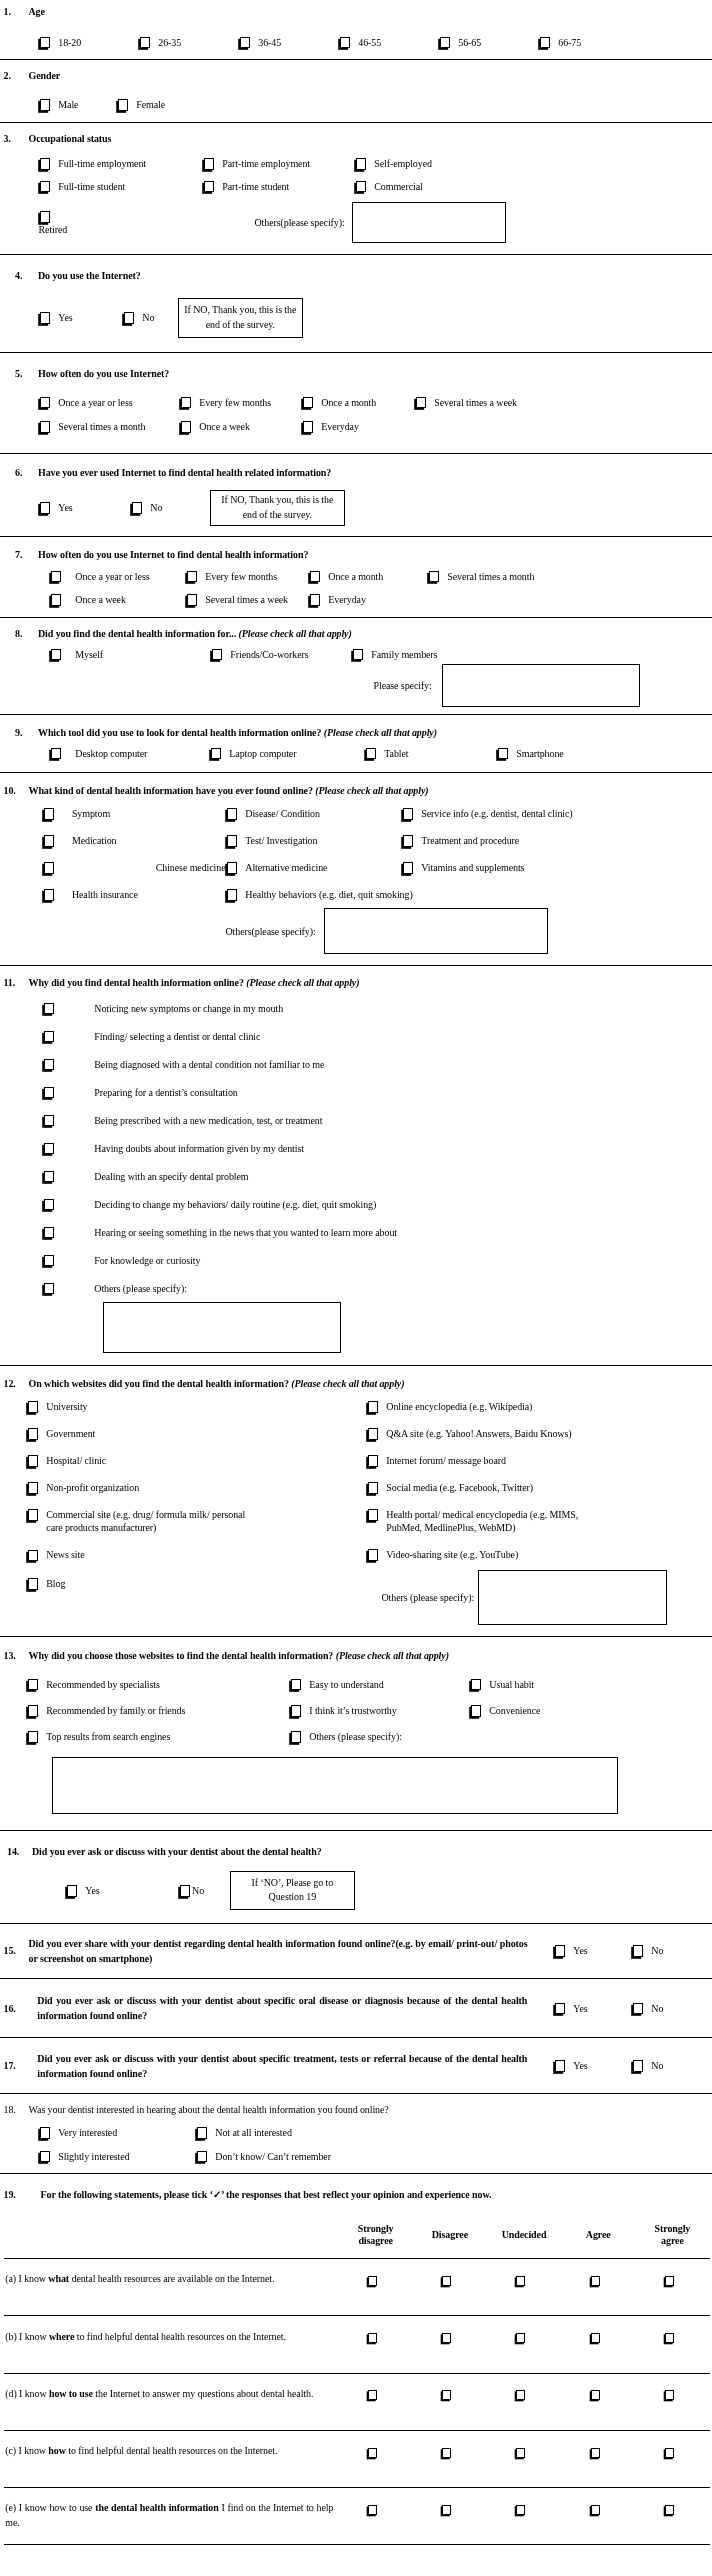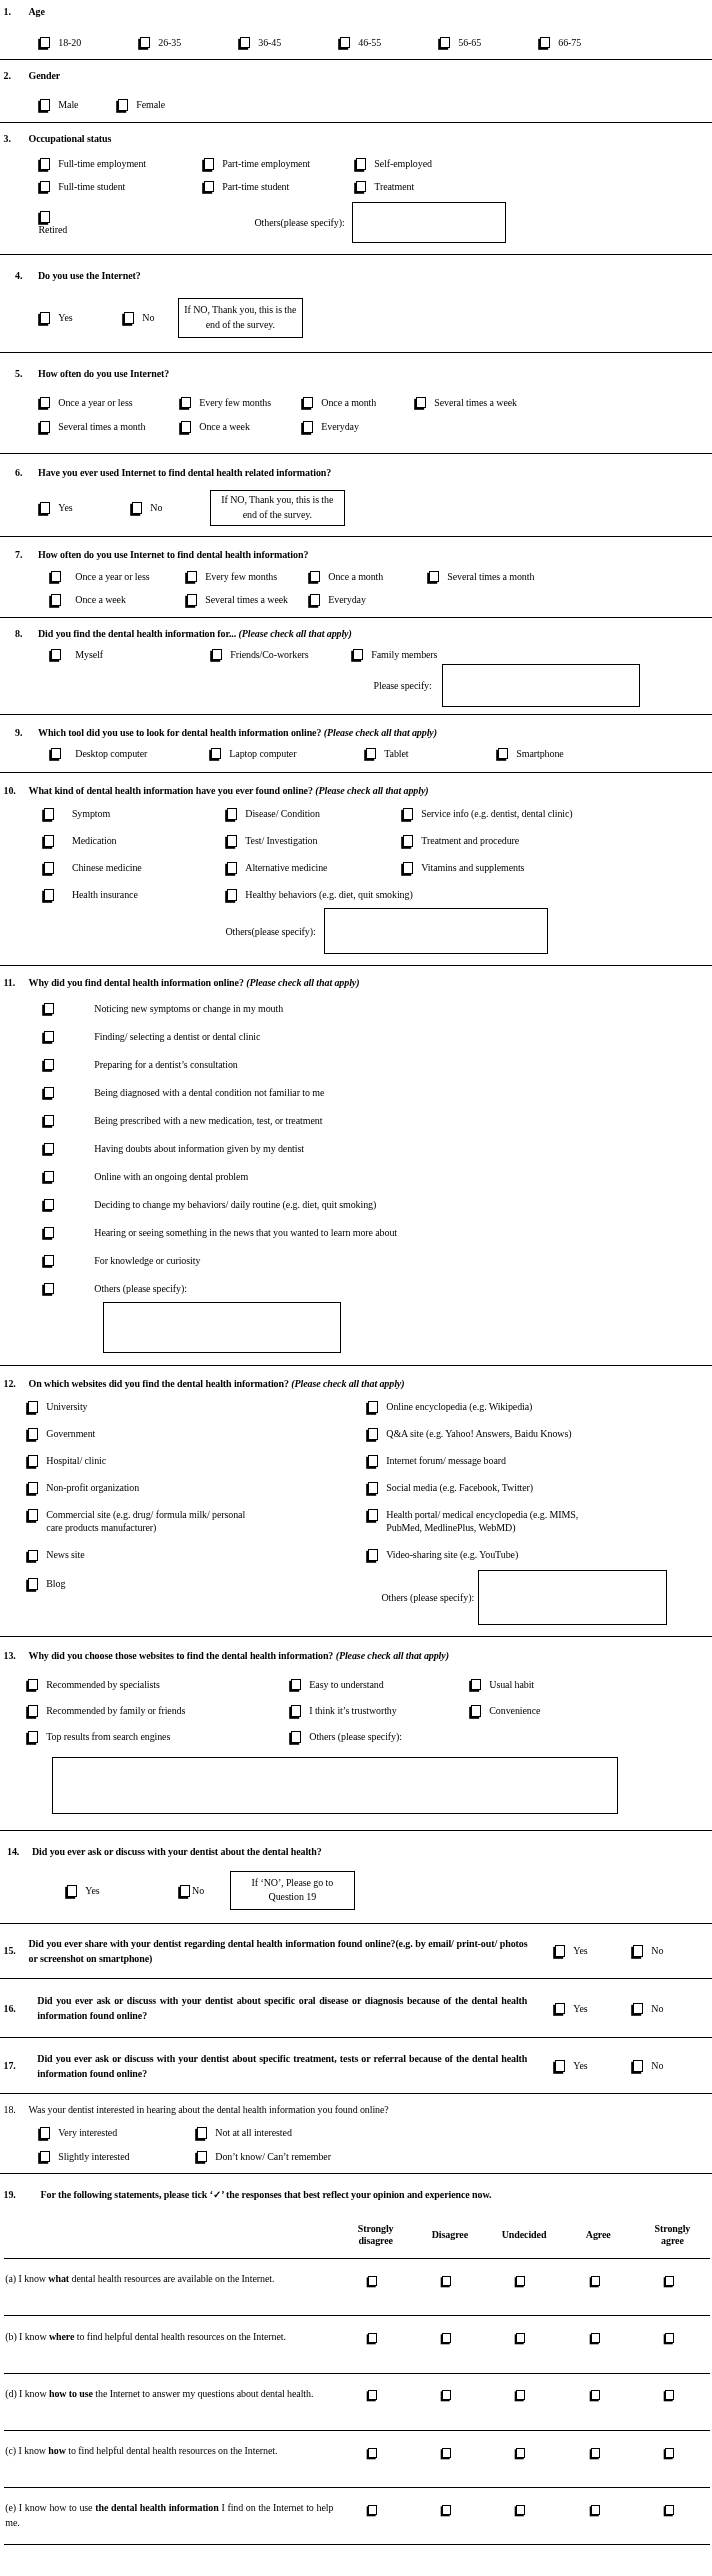--- a/index.html
+++ b/index.html
@@ -113,21 +113,21 @@
     <span class="opt" style="width:164px;">
         <span class="cb"></span>
         <span>Full-time student</span>
       </span>
     <span class="opt" style="width:152px;">
         <span class="cb"></span>
         <span>Part-time student</span>
       </span>
     <span class="opt">
         <span class="cb"></span>
-        <span>Treatment</span>
+        <span>Commercial</span>
       </span>
   </div>
   <div class="opts row" style="padding-left:35px;align-items:center;">
     <span class="opt" style="width:176px;flex-direction:column;">
         <span class="cb"></span>
         <span>Retired</span>
       </span>
     <span class="speclab" style="margin-left:40px;">Others(please specify):</span>
     <div class="box" style="width:152px;height:39px;margin-left:7px;"></div>
   </div>
@@ -324,21 +324,21 @@
     <span class="opt" style="width:176px;">
         <span class="cb"></span>
         <span>Test/ Investigation</span>
       </span>
     <span class="opt">
         <span class="cb"></span>
         <span>Treatment and procedure</span>
       </span>
   </div>
   <div class="opts row" style="padding-left:39px;margin-top:14px;">
-    <span class="opt" style="width:183px;">
+    <span class="opt" style="width:183px;justify-content:space-between;">
         <span class="cb" style="margin-right:17.6px;"></span>
         <span>Chinese medicine</span>
       </span>
     <span class="opt" style="width:176px;">
         <span class="cb"></span>
         <span>Alternative medicine</span>
       </span>
     <span class="opt">
         <span class="cb"></span>
         <span>Vitamins and supplements</span>
@@ -368,37 +368,37 @@
   <div class="opt" style="padding-left:39px;margin-top:12.3px;">
       <span class="cb" style="margin-right:40px;"></span>
       <span>Noticing new symptoms or change in my mouth</span>
     </div>
   <div class="opt" style="padding-left:39px;margin-top:15px;">
       <span class="cb" style="margin-right:40px;"></span>
       <span>Finding/ selecting a dentist or dental clinic</span>
     </div>
   <div class="opt" style="padding-left:39px;margin-top:15px;">
       <span class="cb" style="margin-right:40px;"></span>
+      <span>Being diagnosed with a dental condition not familiar to me</span>
+    </div>
+  <div class="opt" style="padding-left:39px;margin-top:15px;">
+      <span class="cb" style="margin-right:40px;"></span>
       <span>Preparing for a dentist’s consultation</span>
     </div>
   <div class="opt" style="padding-left:39px;margin-top:15px;">
       <span class="cb" style="margin-right:40px;"></span>
-      <span>Being diagnosed with a dental condition not familiar to me</span>
-    </div>
-  <div class="opt" style="padding-left:39px;margin-top:15px;">
-      <span class="cb" style="margin-right:40px;"></span>
       <span>Being prescribed with a new medication, test, or treatment</span>
     </div>
   <div class="opt" style="padding-left:39px;margin-top:15px;">
       <span class="cb" style="margin-right:40px;"></span>
       <span>Having doubts about information given by my dentist</span>
     </div>
   <div class="opt" style="padding-left:39px;margin-top:15px;">
       <span class="cb" style="margin-right:40px;"></span>
-      <span>Online with an ongoing dental problem</span>
+      <span>Dealing with an specify dental problem</span>
     </div>
   <div class="opt" style="padding-left:39px;margin-top:15px;">
       <span class="cb" style="margin-right:40px;"></span>
       <span>Deciding to change my behaviors/ daily routine (e.g. diet, quit smoking)</span>
     </div>
   <div class="opt" style="padding-left:39px;margin-top:15px;">
       <span class="cb" style="margin-right:40px;"></span>
       <span>Hearing or seeing something in the news that you wanted to learn more about</span>
     </div>
   <div class="opt" style="padding-left:39px;margin-top:15px;">

